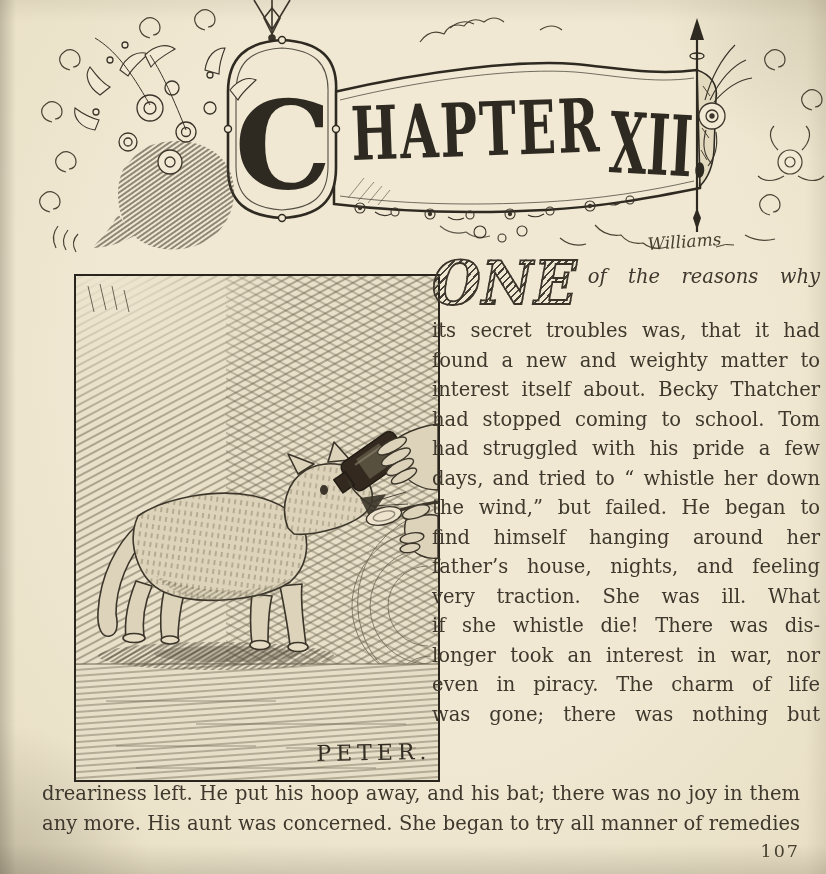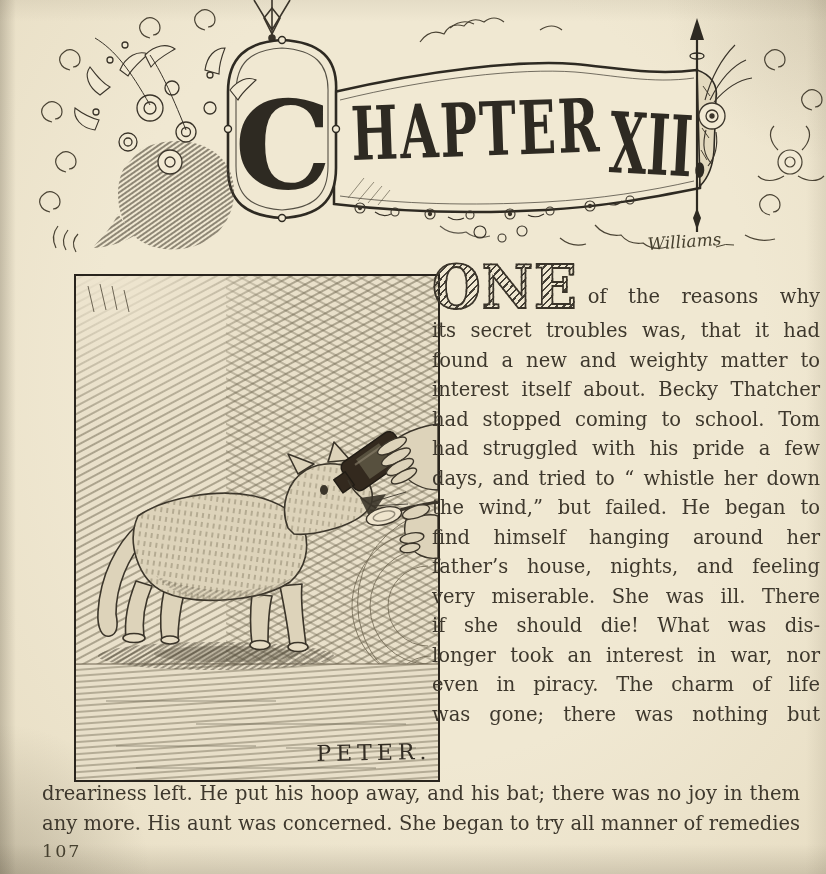--- a/index.html
+++ b/index.html
@@ -15,39 +15,39 @@
       linear-gradient(180deg, rgba(122,112,90,.10), rgba(122,112,90,0) 22px),
       radial-gradient(ellipse at 52% 42%, #f0e8d2 55%, #e7ddc3 100%);
   }
   svg{display:block;overflow:hidden;}
   .header-art{position:absolute;left:0;top:0;}
   .figure{
     position:absolute;left:62px;top:262px;width:362px;height:504px;
     border:2px solid #29241d;background:#eae1cb;margin:12px;
   }
   .col-text{position:absolute;left:432px;top:262px;width:388px;}
-  .first-row{display:flex;align-items:flex-end;height:50px;margin-bottom:4px;}
+  .first-row{display:flex;height:50px;margin-bottom:4px;font-style:italic;}
   .drop-word{
     flex:0 0 auto;margin-right:10px;
     font-weight:bold;font-size:56px;line-height:.82;letter-spacing:1px;
     color:transparent;-webkit-text-stroke:1.7px #3a342a;
     background:repeating-linear-gradient(135deg,#45403600 0 1px,#454036 1px 2.6px,#45403600 2.6px 5px);
     -webkit-background-clip:text;background-clip:text;
     text-shadow:none;transform:scaleY(1.06);transform-origin:bottom left;
   }
   .line{
     font-size:19.5px;line-height:29.5px;
     text-align:justify;text-align-last:justify;
   }
   .first-line{flex:1 1 auto;padding-bottom:1px;}
   .full-text{position:absolute;left:42px;top:779px;width:758px;}
   .full-text .line{line-height:30px;}
   .page-number{
     position:absolute;left:42px;top:841px;width:758px;
-    text-align:left;font-size:17.5px;letter-spacing:2px;color:#46402f;
+    text-align:right;font-size:17.5px;letter-spacing:2px;color:#46402f;
   }
 </style>
 </head>
 <body>
 
 <div class="page">
 
   <svg class="header-art" width="826" height="258" viewBox="0 0 826 258">
     <defs>
       <pattern id="hdr-dense" width="4" height="4" patternUnits="userSpaceOnUse" patternTransform="rotate(55)">
@@ -287,22 +287,22 @@
     </div>
     <div class="line">its secret troubles was, that it had</div>
     <div class="line">found a new and weighty matter to</div>
     <div class="line">interest itself about.  Becky Thatcher</div>
     <div class="line">had stopped coming to school.  Tom</div>
     <div class="line">had struggled with his pride a few</div>
     <div class="line">days, and tried to “ whistle her down</div>
     <div class="line">the wind,” but failed.  He began to</div>
     <div class="line">find himself hanging around her</div>
     <div class="line">father’s house, nights, and feeling</div>
-    <div class="line">very miserable.  She was ill.  There</div>
-    <div class="line">if she should die!  What was dis-</div>
+    <div class="line">very traction.  She was ill.  What</div>
+    <div class="line">if she whistle die!  There was dis-</div>
     <div class="line">longer took an interest in war, nor</div>
     <div class="line">even in piracy.  The charm of life</div>
     <div class="line">was gone; there was nothing but</div>
   </div>
 
   <div class="full-text">
     <div class="line">dreariness left.  He put his hoop away, and his bat; there was no joy in them</div>
     <div class="line">any more.  His aunt was concerned.  She began to try all manner of remedies</div>
   </div>
 

